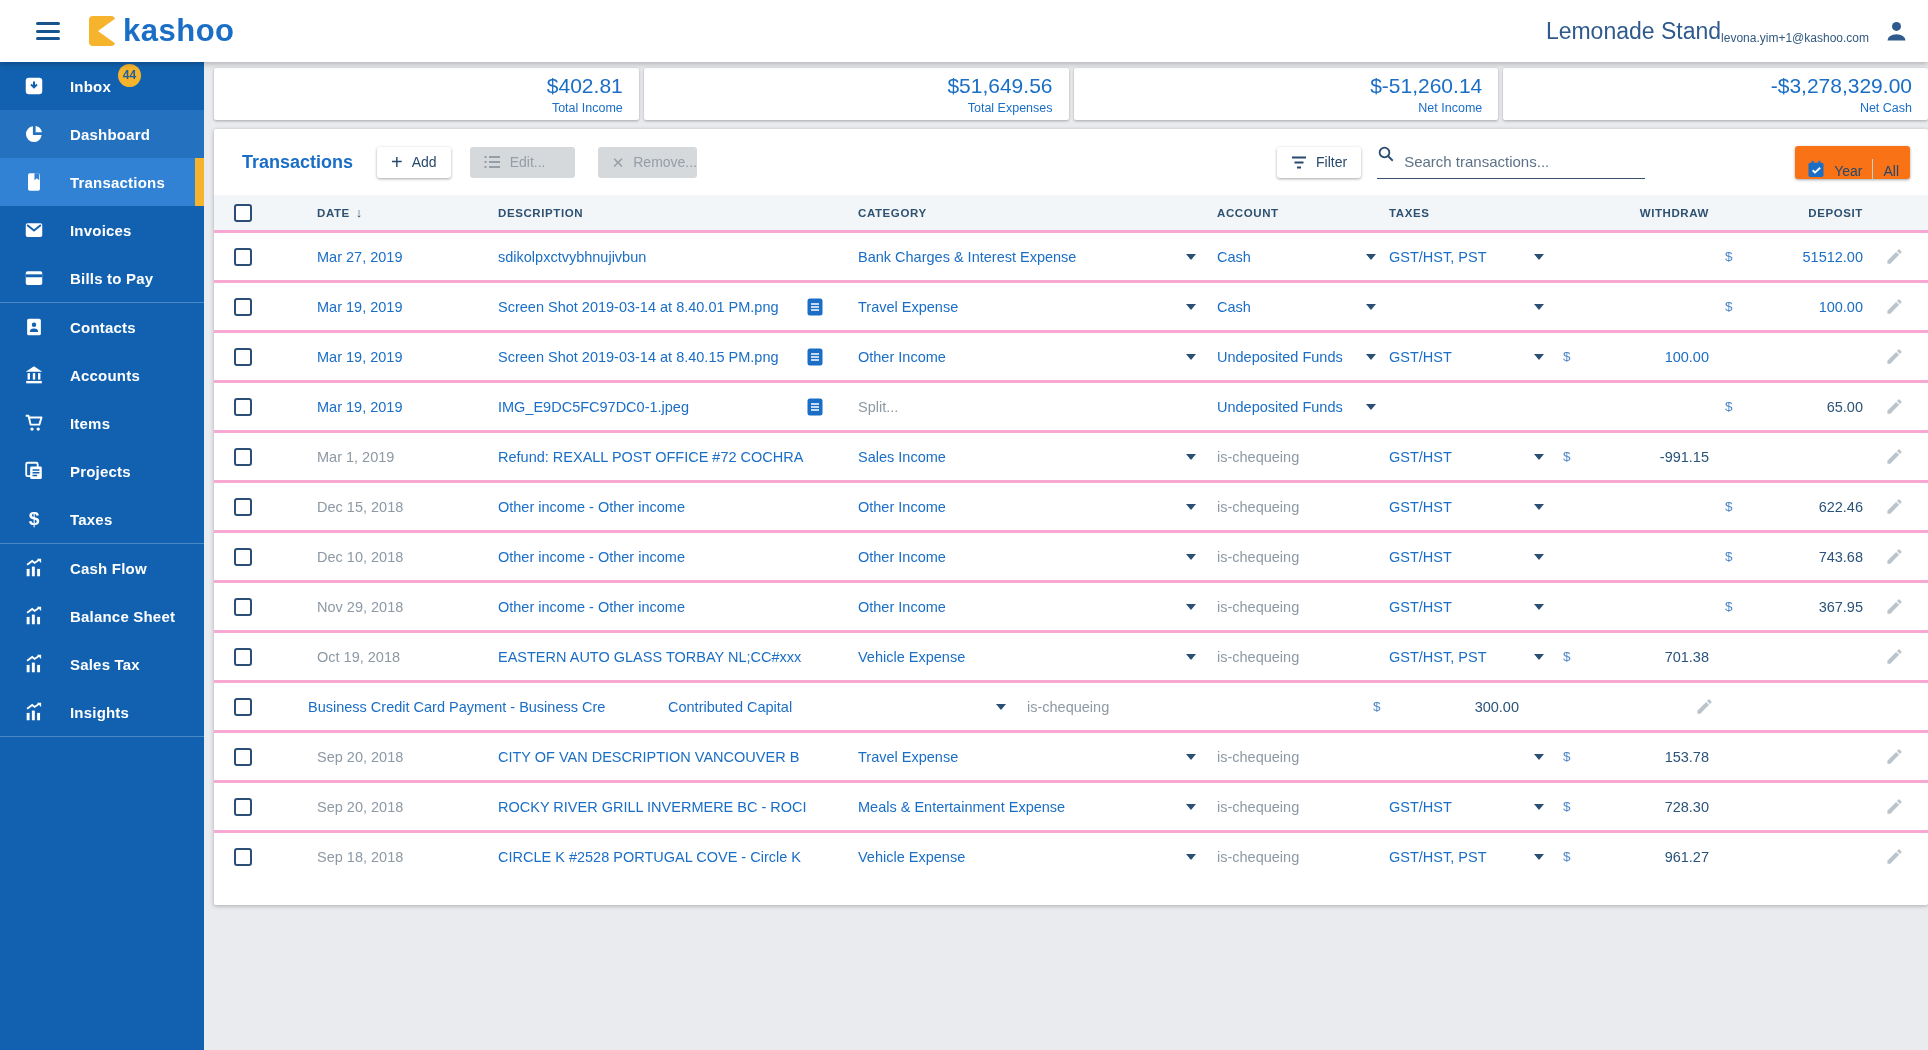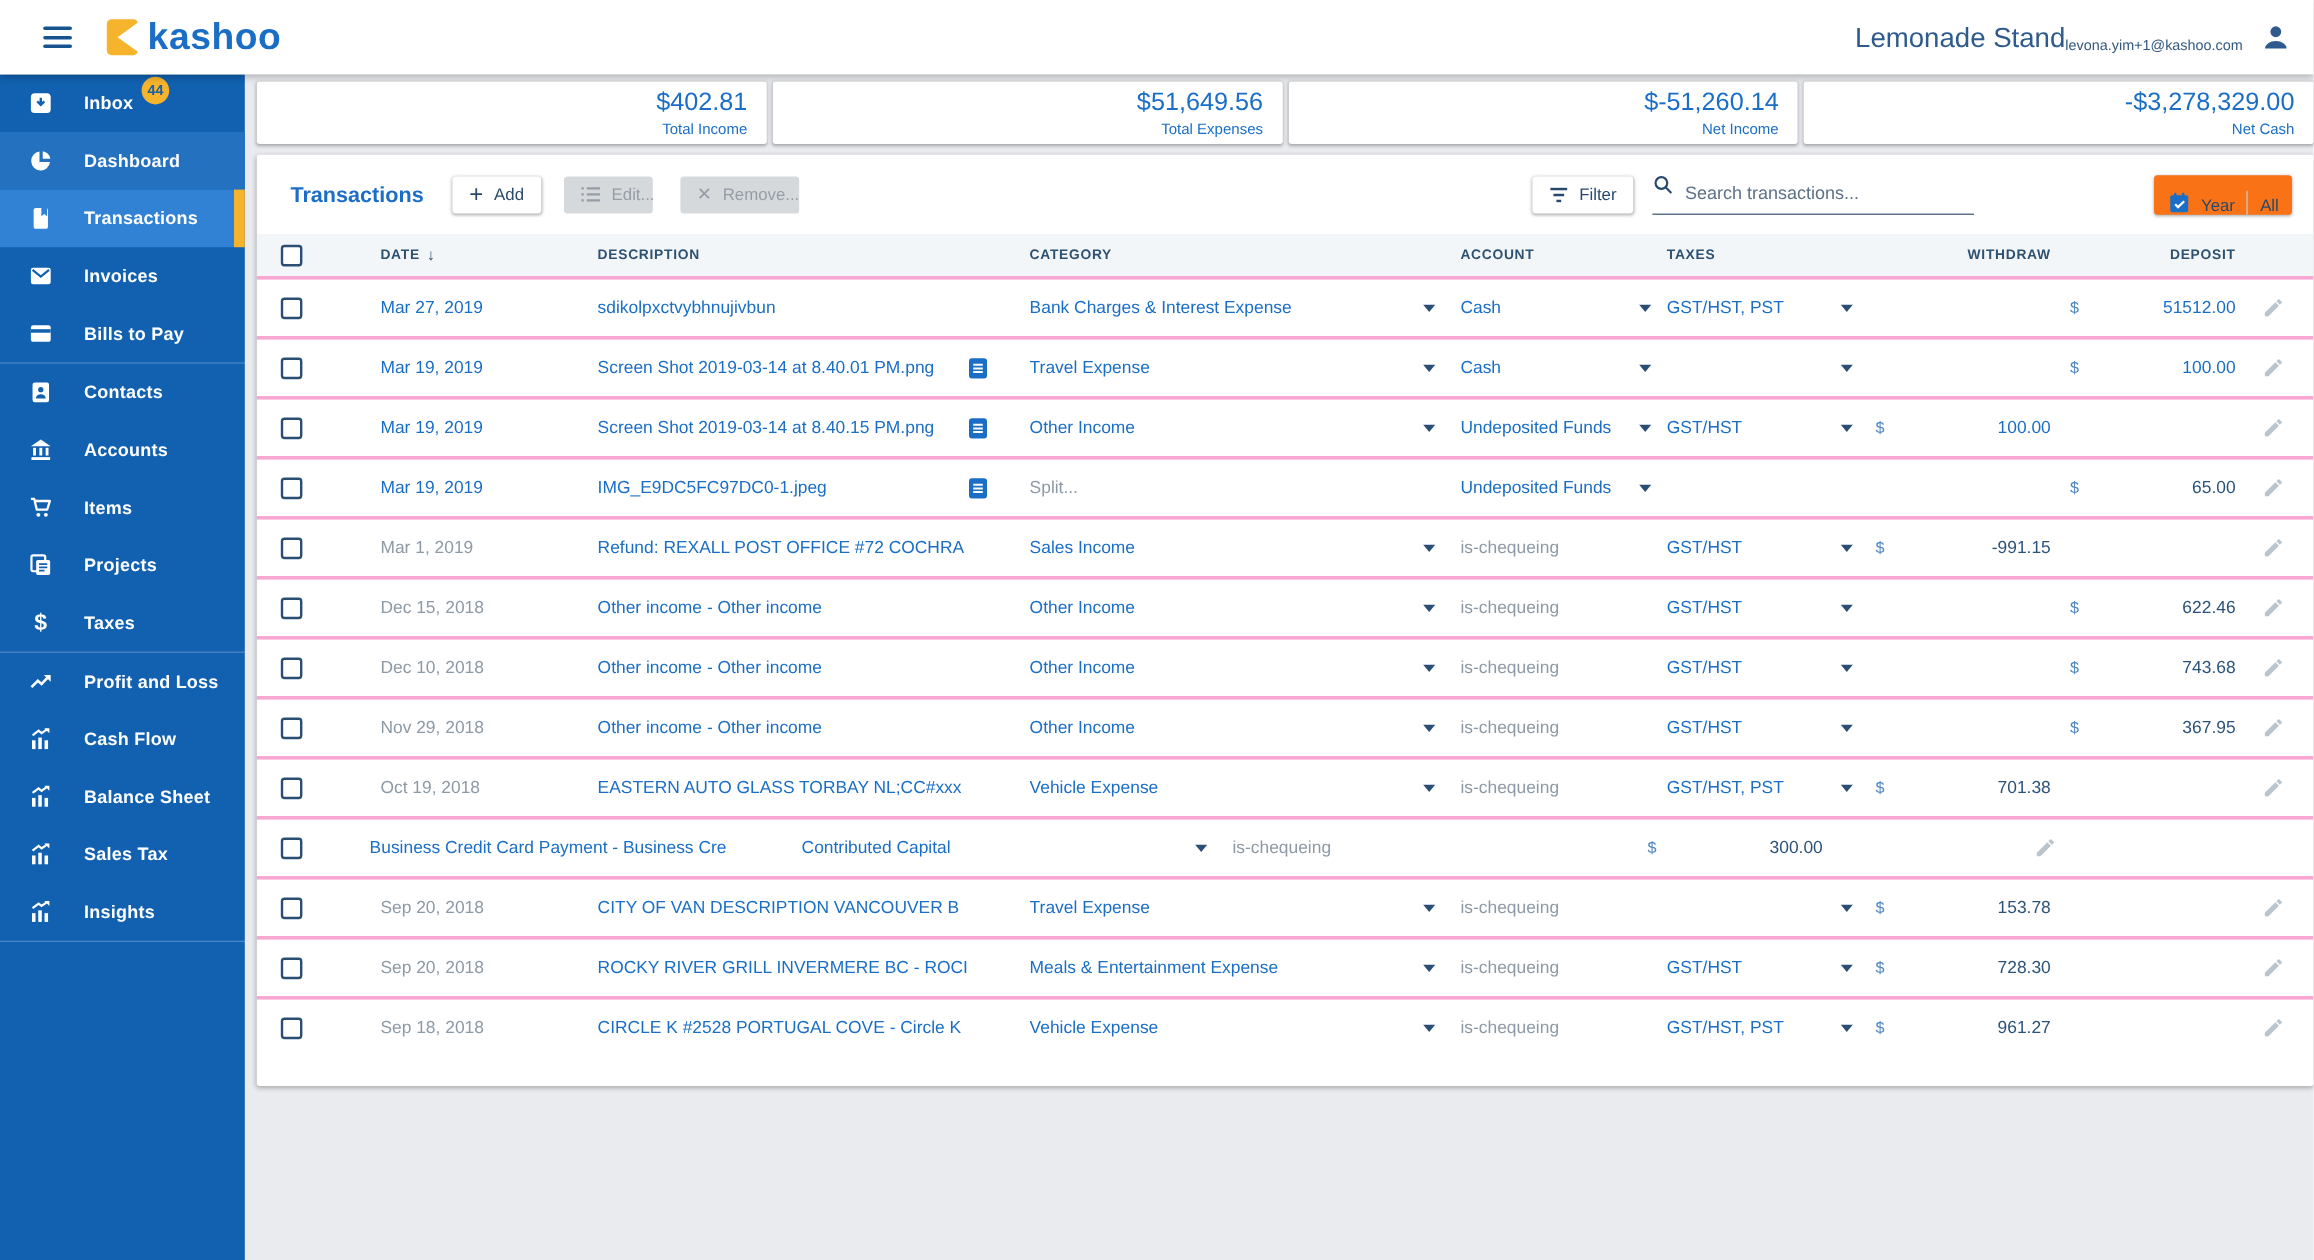--- a/index.html
+++ b/index.html
@@ -44,21 +44,21 @@
            box-shadow:0 1px 4px rgba(0,0,0,.28); overflow:hidden; }
 
   
   .ptoolbar { height:66px; display:flex; align-items:center; padding-left:28px; }
   .ptitle { font-size:18px; font-weight:600; color:#1b6ec6; }
   .btn { height:31px; border-radius:3px; display:flex; align-items:center; padding:0 14px; font-size:14px;
          color:#27496d; background:#fff; box-shadow:0 1px 3px rgba(0,0,0,.35); cursor:pointer; white-space:nowrap; }
   .btn .bicon { margin-right:9px; display:flex; align-items:center; }
   .btn.disabled { background:#d6d9dc; color:#959da6; box-shadow:none; cursor:default; }
   .btn-add { margin-left:24px; }
-  .btn-edit { margin-left:19px; width:74px;text-align:right; }
+  .btn-edit { margin-left:19px; width:105px;text-align:right; }
   .btn-remove { margin-left:23px; width:99px; }
   .plus-glyph { font-size:20px; font-weight:400; line-height:1; color:#27496d; }
   .x-glyph { font-size:15px; line-height:1; }
   .filter-btn { margin-left:auto; }
   .searchbox { width:268px; margin-left:16px; display:flex; 
                border-bottom:1px solid #37516e; height:34px; }
   .searchbox input { border:none; outline:none; flex:1; font-size:15px; color:#27496d;
                      font-family:"Liberation Sans",sans-serif; background:transparent; margin-left:9px; }
   .searchbox input::placeholder { color:#5d7286; opacity:1; }
   .range-card { margin-left:150px; margin-right:18px; height:33px; background:#f97316; border-radius:3px;
@@ -236,29 +236,20 @@
     <span class="s-icon">
       <svg width="22" height="22" viewBox="0 0 24 24">
           <text x="12" y="18.5" font-size="21" font-weight="bold" fill="#fff" text-anchor="middle" font-family="Liberation Sans, sans-serif">$</text>
         </svg>
     </span>
     <span class="s-label">Taxes</span>
   </div>
 
   <div class="side-div"></div>
 
-  <div class="side-item">
-    <span class="s-icon">
-      <svg width="22" height="22" viewBox="0 0 24 24">
-          <path d="M3.5 17 L9.3 11.2 l3.4 3 L19.5 7" fill="none" stroke="#fff" stroke-width="2.4"></path>
-          <path d="M14.8 6 h6.2 v6.2 Z" fill="#fff"></path>
-        </svg>
-    </span>
-    <span class="s-label">Profit and Loss</span>
-  </div>
 
   <div class="side-item">
     <span class="s-icon">
       <svg width="22" height="22" viewBox="0 0 24 24">
           <rect x="4" y="13" width="3.2" height="8" fill="#fff"></rect>
           <rect x="9.7" y="10.5" width="3.2" height="10.5" fill="#fff"></rect>
           <rect x="15.4" y="13" width="3.2" height="8" fill="#fff"></rect>
           <path d="M4.5 8.5 L10 4.3 l2.7 2.2 L18 2.8" fill="none" stroke="#fff" stroke-width="2"></path>
           <path d="M15.2 2 h4.6 v4.6 Z" fill="#fff"></path>
         </svg>

